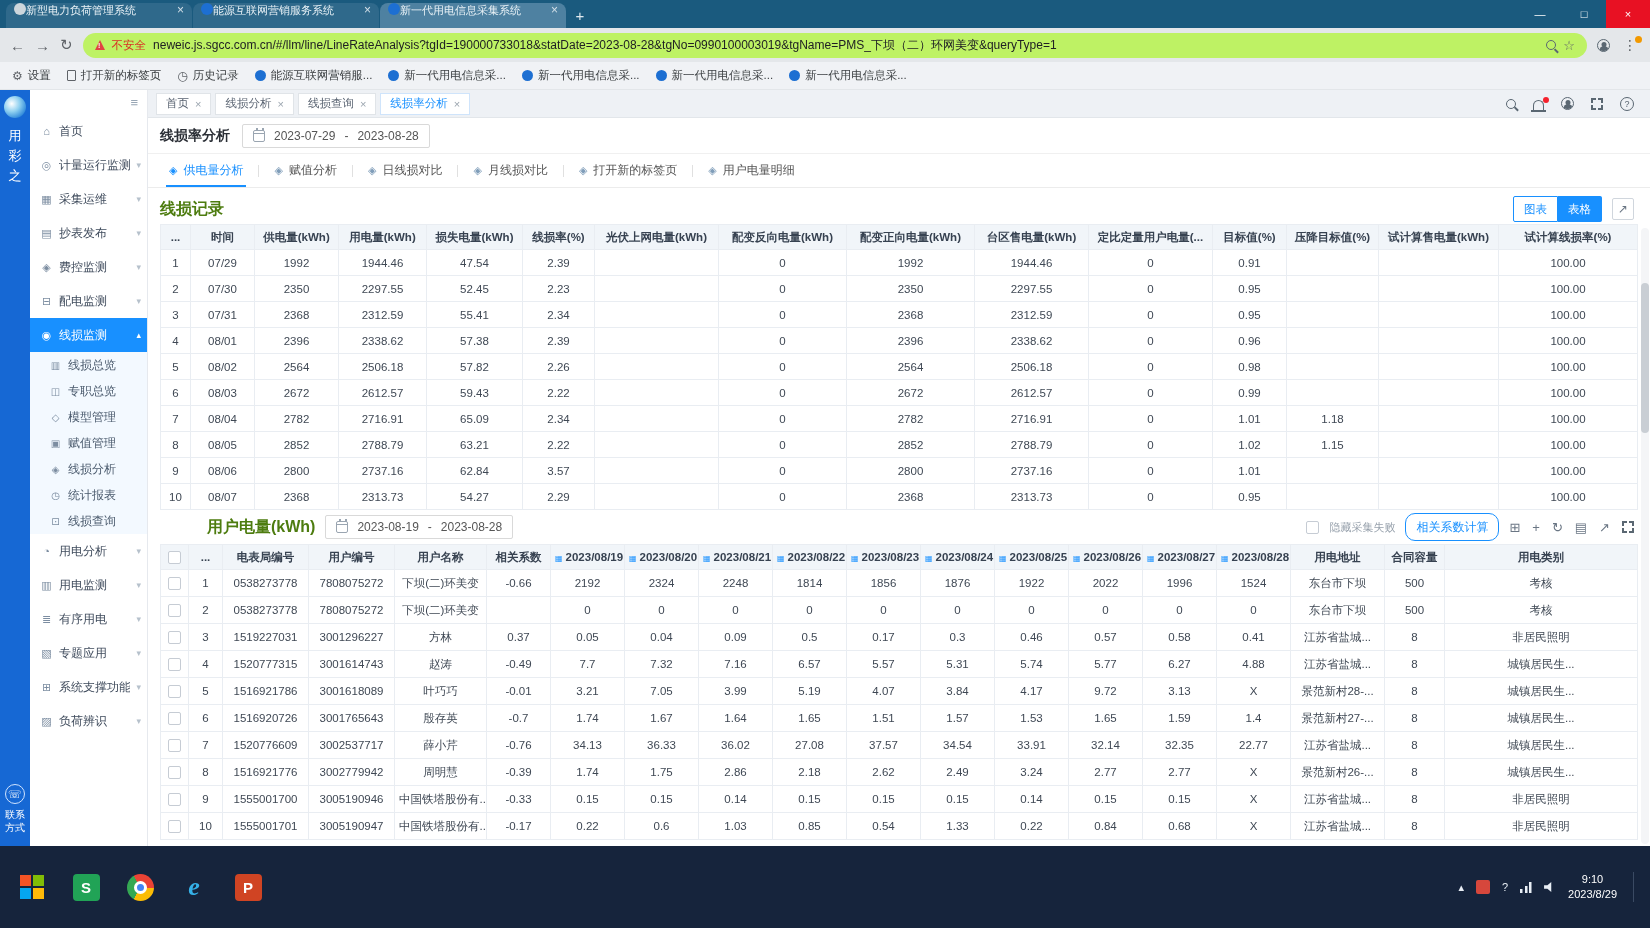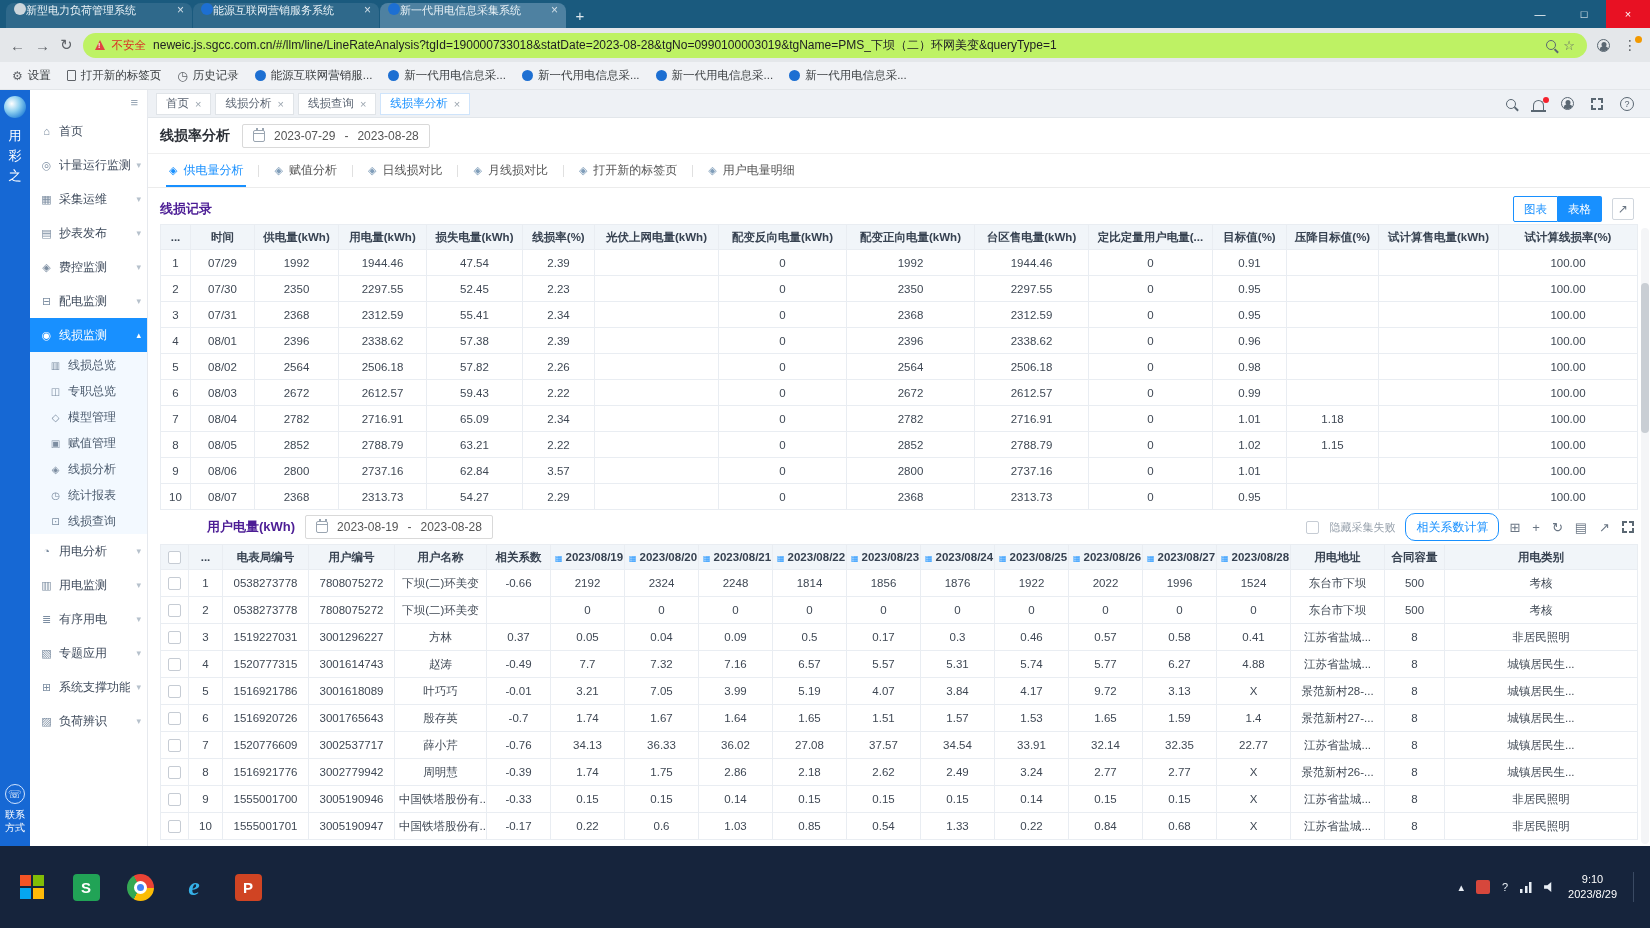--- a/index.html
+++ b/index.html
@@ -105,21 +105,21 @@
   .stab { display:flex; align-items:center; gap:6px; padding:0 15px; height:100%; color:#555; position:relative; font-size:12px; }
   .stab .dia { color:#7f9db9; font-size:11px; }
   .stab.active { color:#1890ff; }
   .stab.active .dia { color:#1890ff; }
   .stab.active::after { content:""; position:absolute; left:12px; right:12px; bottom:0; height:2px; background:#1890ff; }
   .stab-div { width:1px; height:12px; background:#e0e0e0; }
 
   .content { flex:1; min-height:0; padding:6px 12px 0; overflow:hidden; position:relative; background:#fff; }
   .secbar { height:30px; display:flex; align-items:center; gap:10px; }
   .secbar2 { height:34px;margin-left:47px; }
-  .sectitle { font-weight:bold; font-size:13px; color:#4c1d95; white-space:nowrap; }
+  .sectitle { font-weight:bold; font-size:16px; color:#4d7c0f; white-space:nowrap; }
   .sec-right { margin-left:auto; display:flex; align-items:center; gap:10px; padding-right:4px; }
   .toggle { display:flex; }
   .tg { height:22px; padding:12px 10px; display:flex; align-items:center; font-size:11.5px; border:1px solid #1890ff; color:#1890ff; background:#fff; }
   .tg:first-child { border-radius:2px 0 0 2px; }
   .tg:last-child { border-radius:0 2px 2px 0; border-left:none; }
   .tg.active { background:#1890ff; color:#fff; }
   .iconbtn { width:22px; height:22px; border:1px solid #d0d6dd; border-radius:2px; display:flex; align-items:center; justify-content:center; color:#6a7684; font-size:12px; background:#fff; }
   .chk { width:13px; height:13px; border:1px solid #c6ccd4; border-radius:2px; background:#fff; display:inline-block; vertical-align:middle; flex:none; }
   .chk-label { color:#98a2ad; font-size:11px; white-space:nowrap; }
   .btn-outline { height:28px; padding:0 10px; border:1px solid #1890ff; color:#1890ff; border-radius:10px; background:#fff; display:flex; align-items:center; font-size:12px; white-space:nowrap; }

